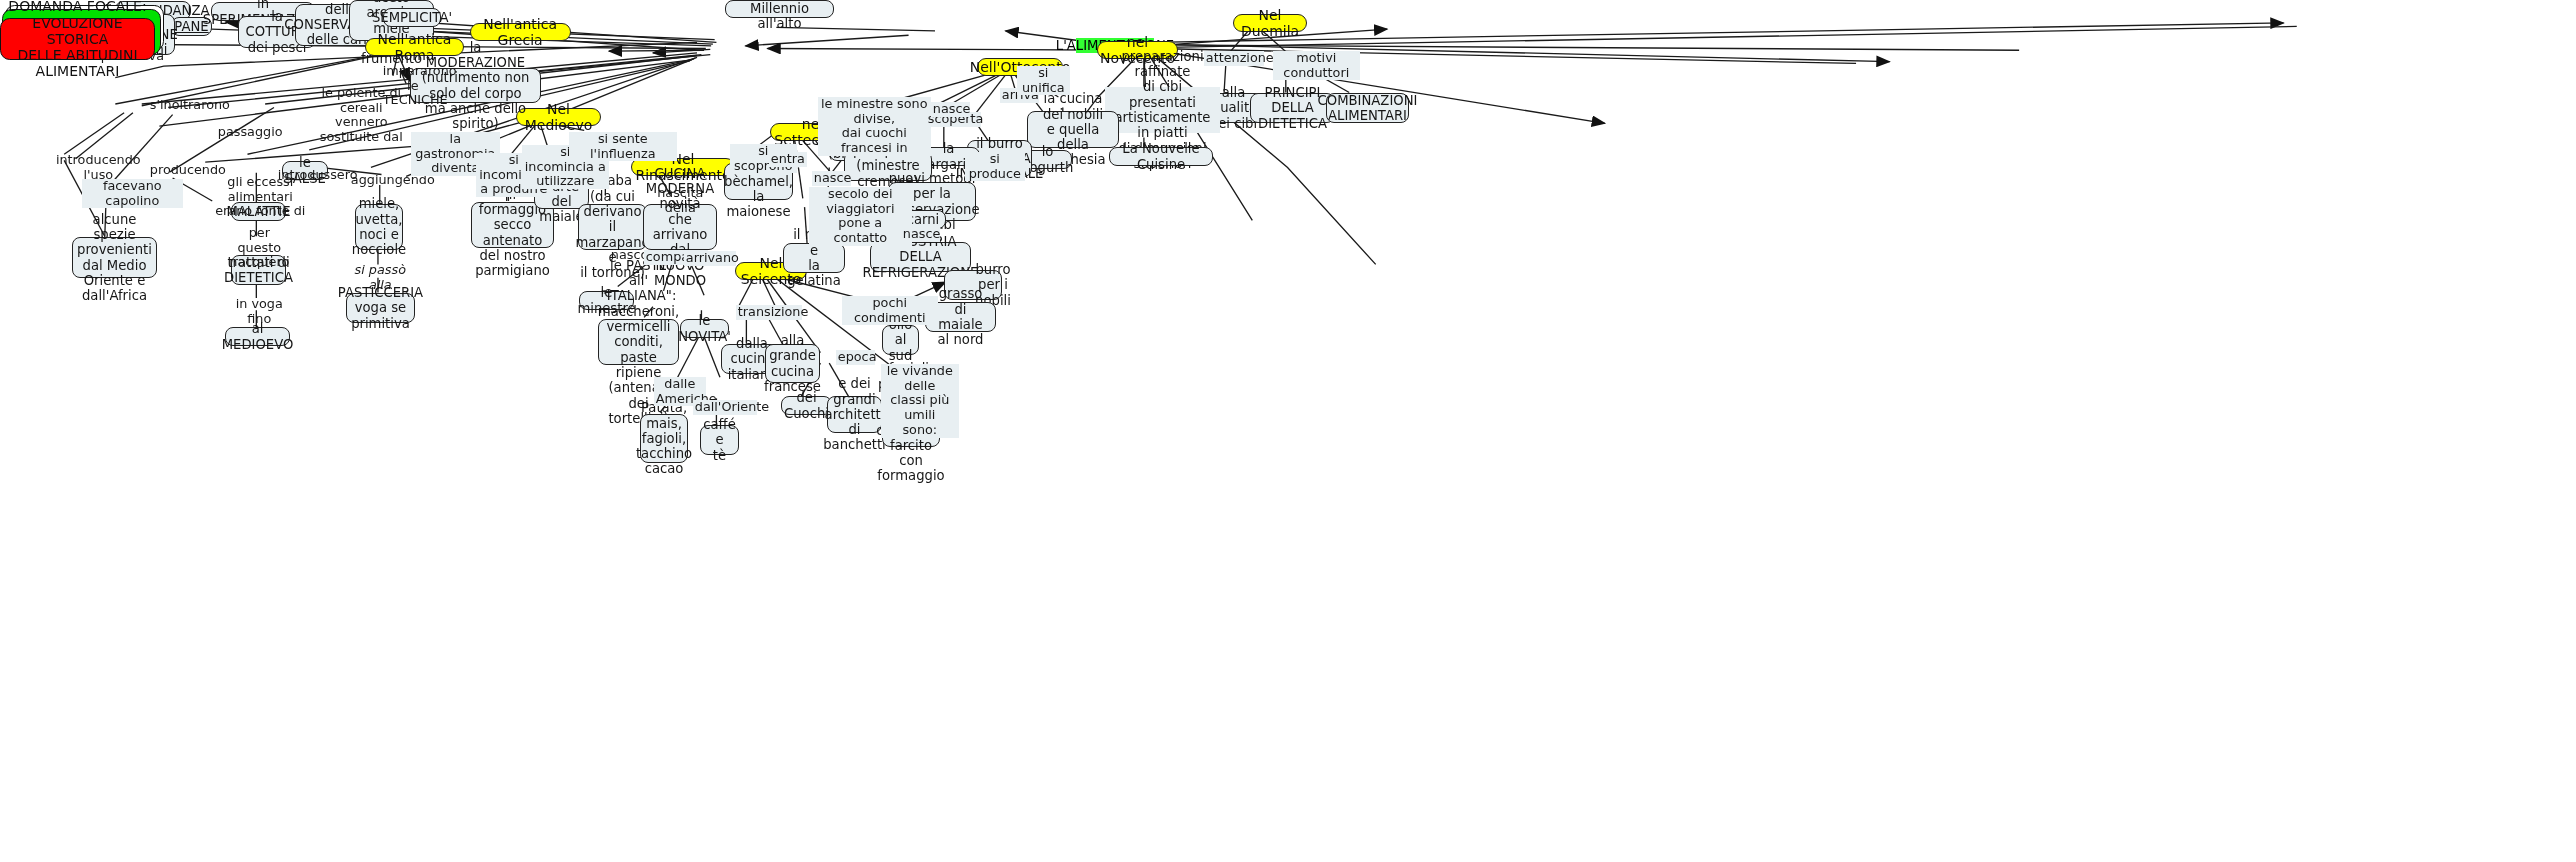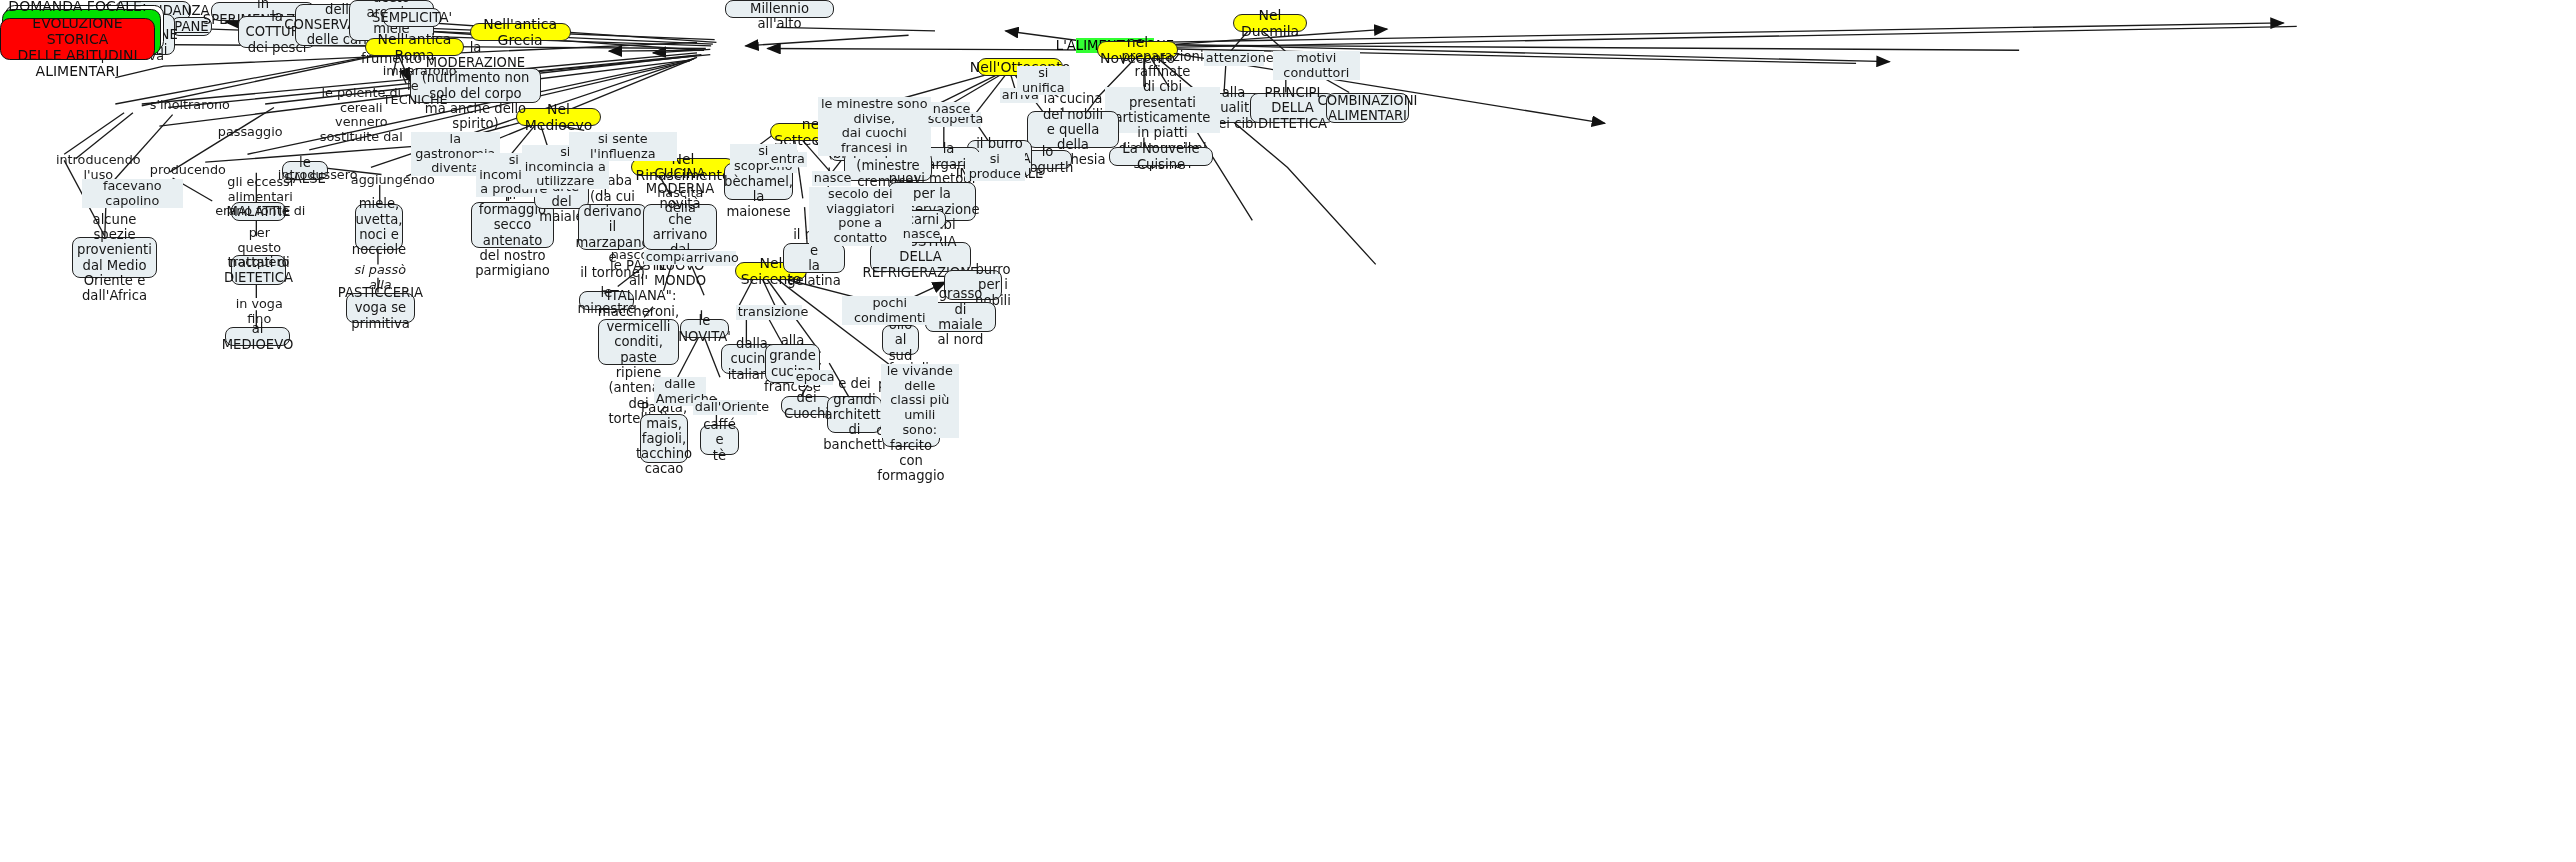--- a/index.html
+++ b/index.html
@@ -355,21 +355,21 @@
 utilizzare</div>
   <div class="linklabel" style="left:569px;top:132px;width:104px;">si sente l'influenza</div>
   <div class="linklabel plain" style="left:644px;top:186px;width:69px;">nascita della</div>
   <div class="linklabel plain" style="left:609px;top:248px;width:51px;">nascono</div>
   <div class="linklabel" style="left:644px;top:250px;width:60px;">compaiono</div>
   <div class="linklabel" style="left:684px;top:251px;width:48px;">arrivano</div>
   <div class="linklabel" style="left:654px;top:377px;width:48px;">dalle
 Americhe</div>
   <div class="linklabel" style="left:693px;top:381px;width:60px;margin-top:19px;">dall'Oriente</div>
   <div class="linklabel" style="left:736px;top:305px;width:62px;">transizione</div>
-  <div class="linklabel" style="left:794px;top:350px;width:35px;margin-top:20px;">epoca</div>
+  <div class="linklabel" style="left:836px;top:350px;width:35px;">epoca</div>
   <div class="linklabel" style="left:842px;top:296px;width:92px;">pochi condimenti</div>
   <div class="linklabel" style="left:881px;top:364px;width:74px;">le vivande delle
 classi più umili
 sono:</div>
   <div class="linklabel" style="left:730px;top:144px;width:63px;">si scoprono</div>
   <div class="linklabel" style="left:769px;top:152px;width:34px;">entra</div>
   <div class="linklabel" style="left:812px;top:171px;width:35px;">nasce</div>
   <div class="linklabel" style="left:809px;top:187px;width:99px;">secolo dei viaggiatori
 pone a contatto</div>
   <div class="linklabel" style="left:818px;top:97px;width:109px;">le minestre sono divise,

